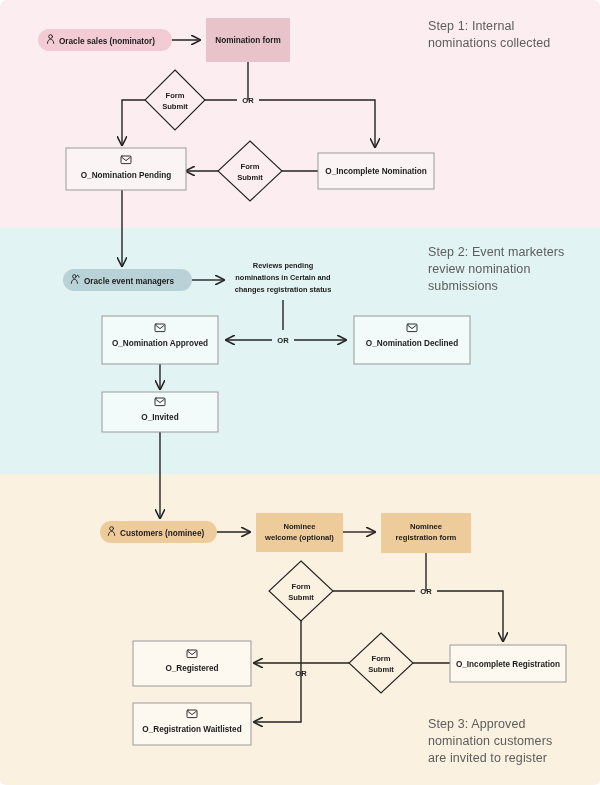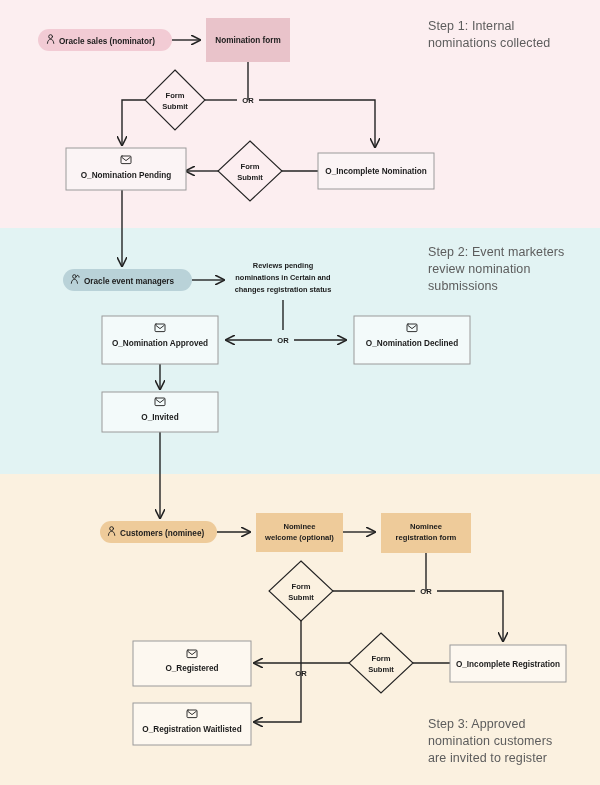--- a/index.html
+++ b/index.html
@@ -8,20 +8,21 @@
     background: #ffffff;
   }
   body {
     font-family: "Liberation Sans", sans-serif;
   }
   #canvas {
     position: relative;
     width: 600px;
     height: 785px;
     overflow: hidden;
+    border-radius: 6px;
   }
   #diagram {
     position: absolute;
     top: 0;
     left: 0;
     width: 600px;
     height: 785px;
   }
   .band-label {
     font-family: "Liberation Sans", sans-serif;

